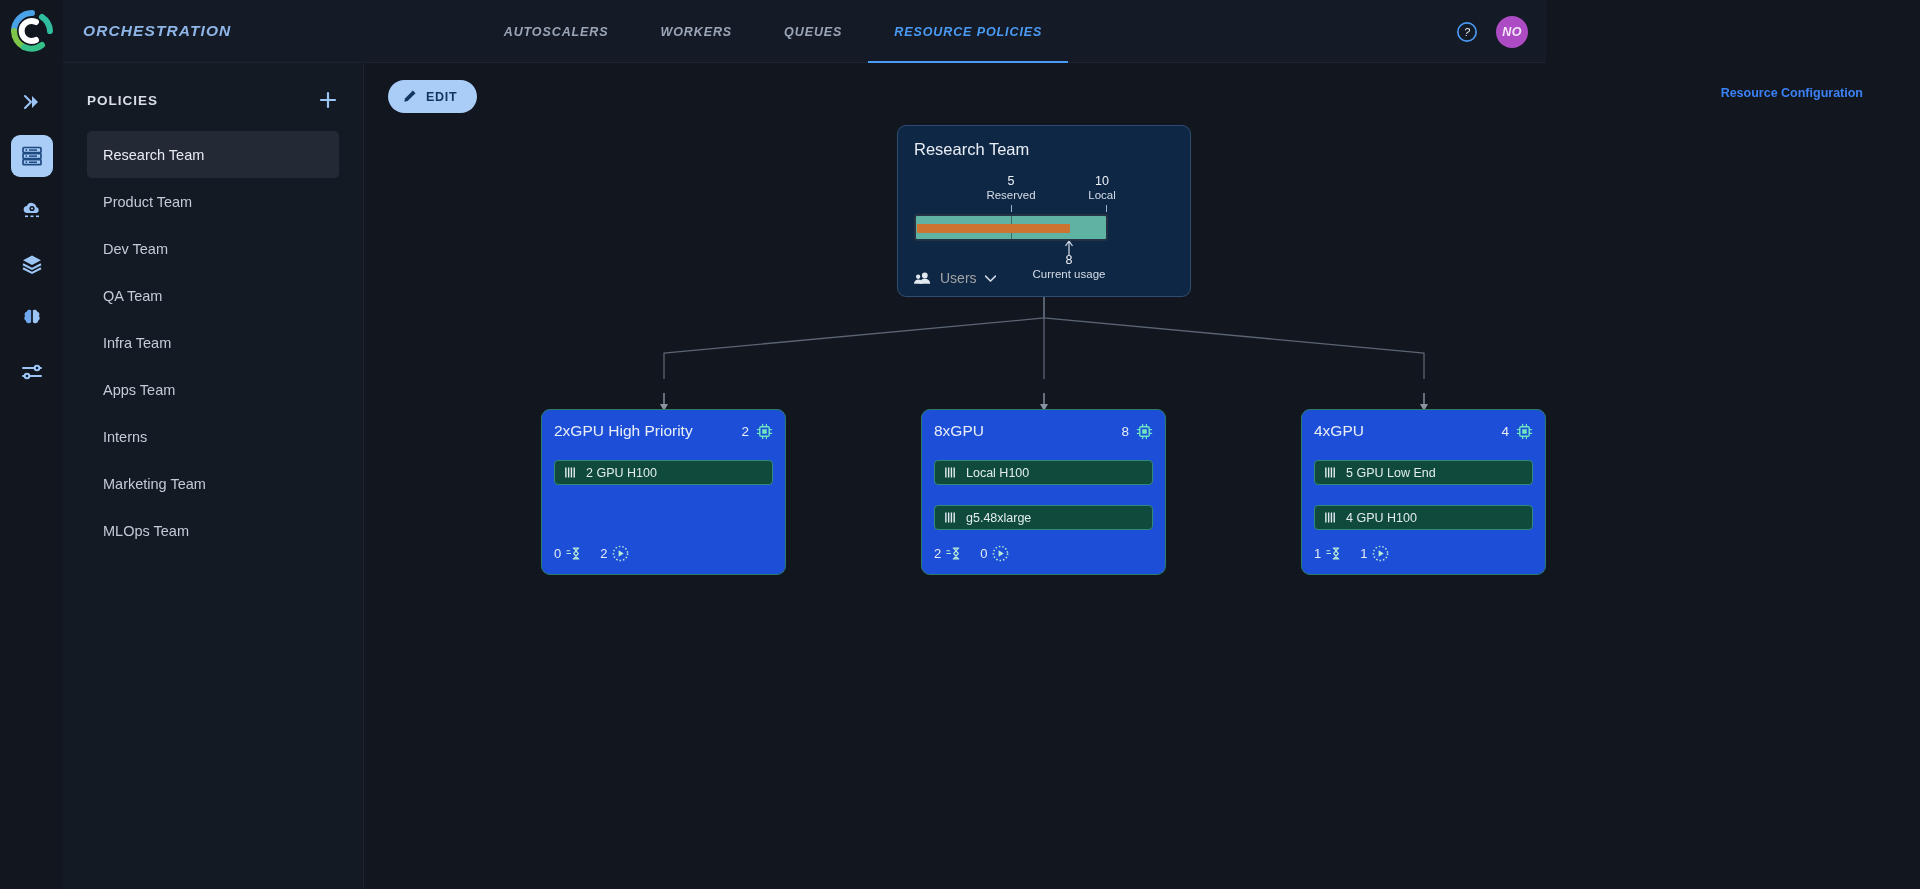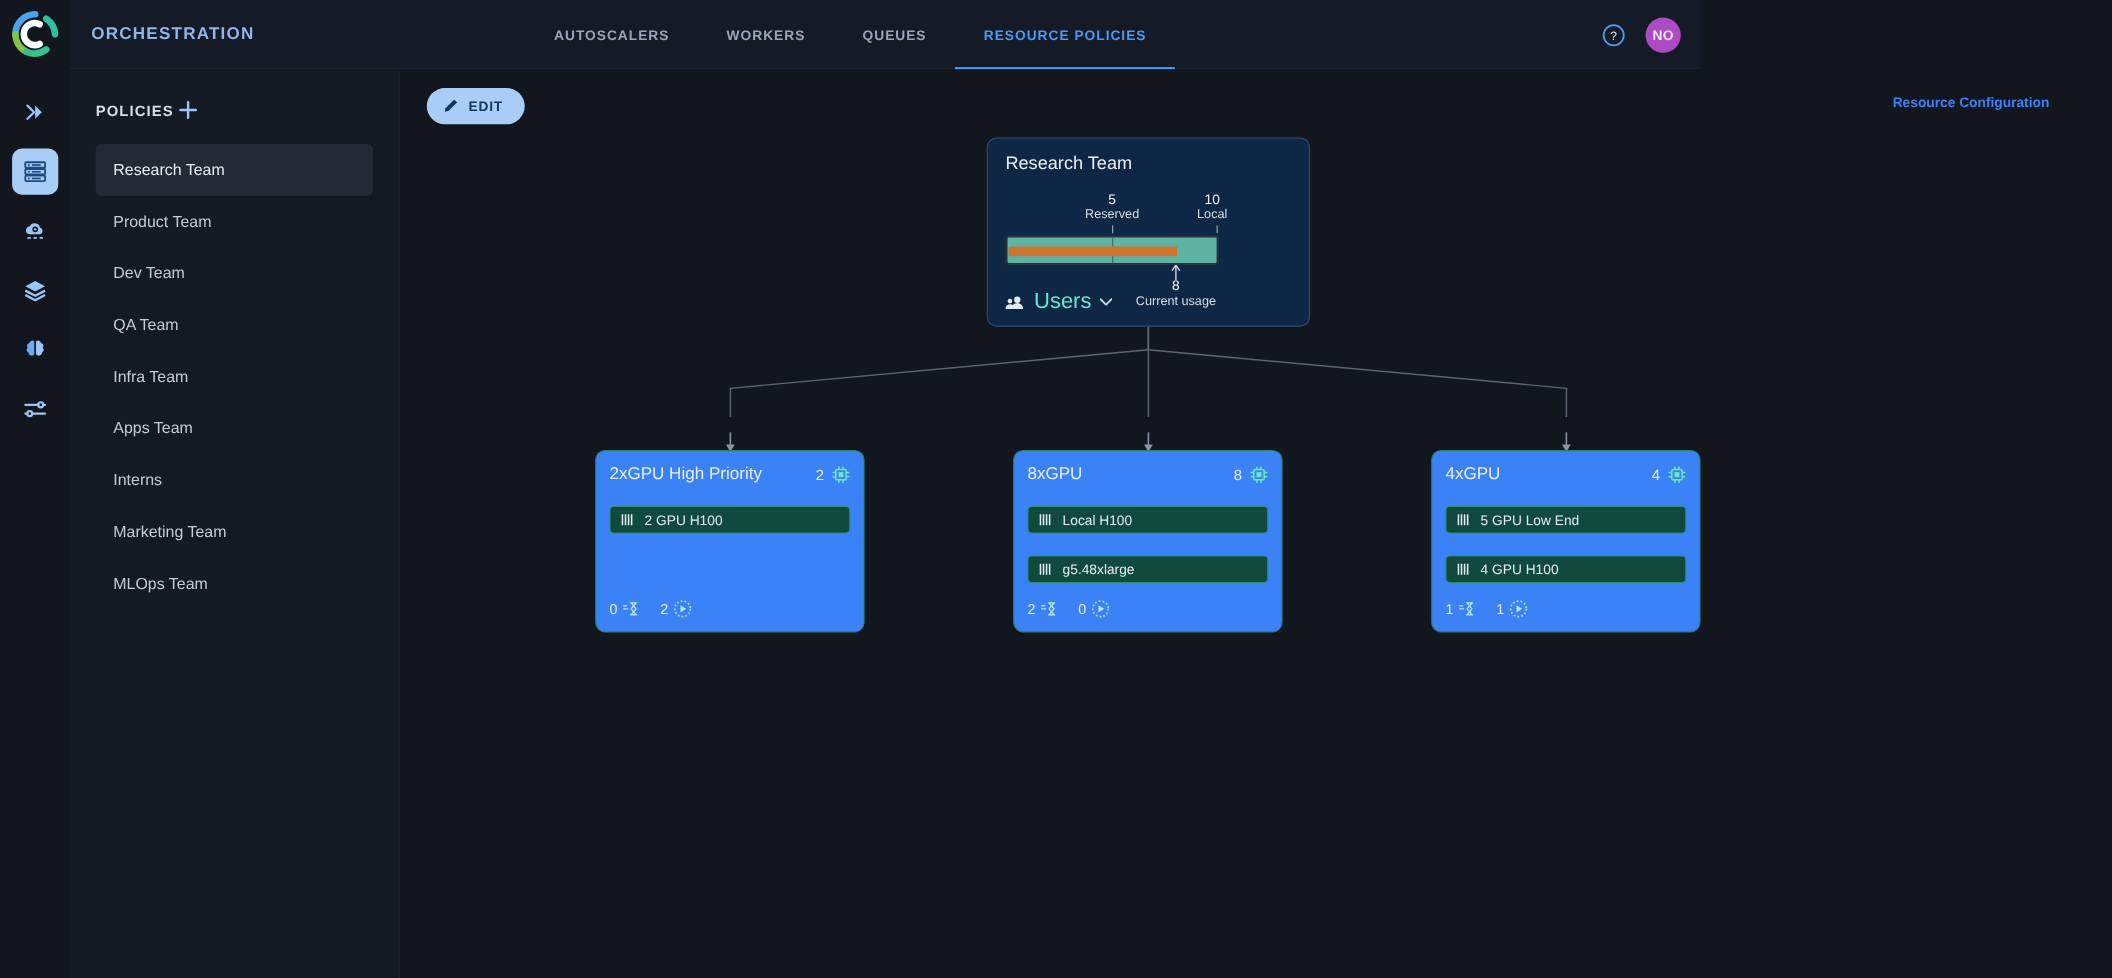--- a/index.html
+++ b/index.html
@@ -8,20 +8,21 @@
     background: #11161f;
     font-family: "Liberation Sans", sans-serif;
     overflow: hidden;
   }
   
   .topbar {
     position: absolute; top: 0; left: 0; width: 1546px; height: 63px;
     background: #151b26;
     display: flex; align-items: center;
     border-bottom: 1px solid #1d2430;
+    font-style: italic;
   }
   .logo-cell {
     width: 63px; height: 63px; flex: 0 0 63px;
     background: #11161f;
     display: flex; align-items: center; justify-content: center;
   }
   .logo-svg { width: 44px; height: 44px; display: block; }
   .app-title {
     margin-left: 20px;
     color: #8fb6e8; font-size: 15.5px; font-weight: bold; letter-spacing: 1.1px;
@@ -70,21 +71,21 @@
   .rail-btn.active { background: #a9cdf7; }
   .rail-btn svg { display: block; }
   
   .sidebar {
     position: absolute; left: 63px; top: 63px; width: 301px; height: 826px;
     background: #141a24;
     border-right: 1px solid #1d2430;
     padding-top: 18px;
   }
   .sidebar-head {
-    display: flex; align-items: center; 
+    display: flex; align-items: center; justify-content: space-between;
     padding: 0 22px 0 24px; height: 38px;
   }
   .sidebar-title {
     color: #d8dee8; font-size: 13.5px; font-weight: bold; letter-spacing: 1px;
   }
   .add-btn {
     width: 26px; height: 26px; cursor: pointer;
     display: flex; align-items: center; justify-content: center;
   }
   .policy-list { margin-top: 12px; padding: 0 24px; }
@@ -136,38 +137,38 @@
     background: #cd7430; border-radius: 1px;
   }
   .meter-divider { position: absolute; top: 0; bottom: 0; width: 1px; background: #3f6d66; }
   .usage-arrow { position: absolute; top: 66px; width: 10px; height: 14px; transform: translateX(-50%); }
   .usage-num { position: absolute; top: 78px; transform: translateX(-50%); color: #eef2f7; font-size: 12.5px; }
   .usage-cap { position: absolute; top: 93px; transform: translateX(-50%); color: #d6dde7; font-size: 11.5px; white-space: nowrap; }
   .users-row {
     position: absolute; left: 16px; bottom: 10px;
     display: flex; align-items: center; gap: 8px; cursor: pointer;
   }
-  .users-row .lab { color: #5eead4; font-size: 20px; }
+  .users-row .lab { color: #a3a3a3; font-size: 14px; }
 
   .branch-label {
     position: absolute; height: 27px; padding: 0 9px;
     background: #3a414c; border-radius: 5px;
     display: flex; align-items: center; gap: 8px;
     transform: translateX(-50%); cursor: pointer;
   }
   .branch-label .txt { color: #e8edf4; font-size: 14px; white-space: nowrap; }
   .id-badge {
     background: #a9cdf7; color: #173254; border-radius: 4px;
     font-size: 9.5px; font-weight: bold; letter-spacing: .6px;
     padding: 2px 5px; line-height: 10px;
   }
 
   .child-card {
     position: absolute; top: 346px; width: 245px; height: 166px;
-    background: #3b82f6; border: 1px solid #2c7a68; border-radius: 9px;
+    background: #1d4ed8; border: 1px solid #2c7a68; border-radius: 9px;
     padding: 12px 12px 0 12px;
   }
   .child-head { display: flex; align-items: center; justify-content: space-between; }
   .child-title { color: #e9eef5; font-size: 15.5px; }
   .child-count { display: flex; align-items: center; gap: 7px; }
   .child-count .n { color: #e9eef5; font-size: 13.5px; }
   .res-row {
     margin-top: 20px; height: 25px;
     background: #0f4a3d; border: 1px solid #2f8a74; border-radius: 4px;
     display: flex; align-items: center; gap: 9px; padding: 0 9px;

